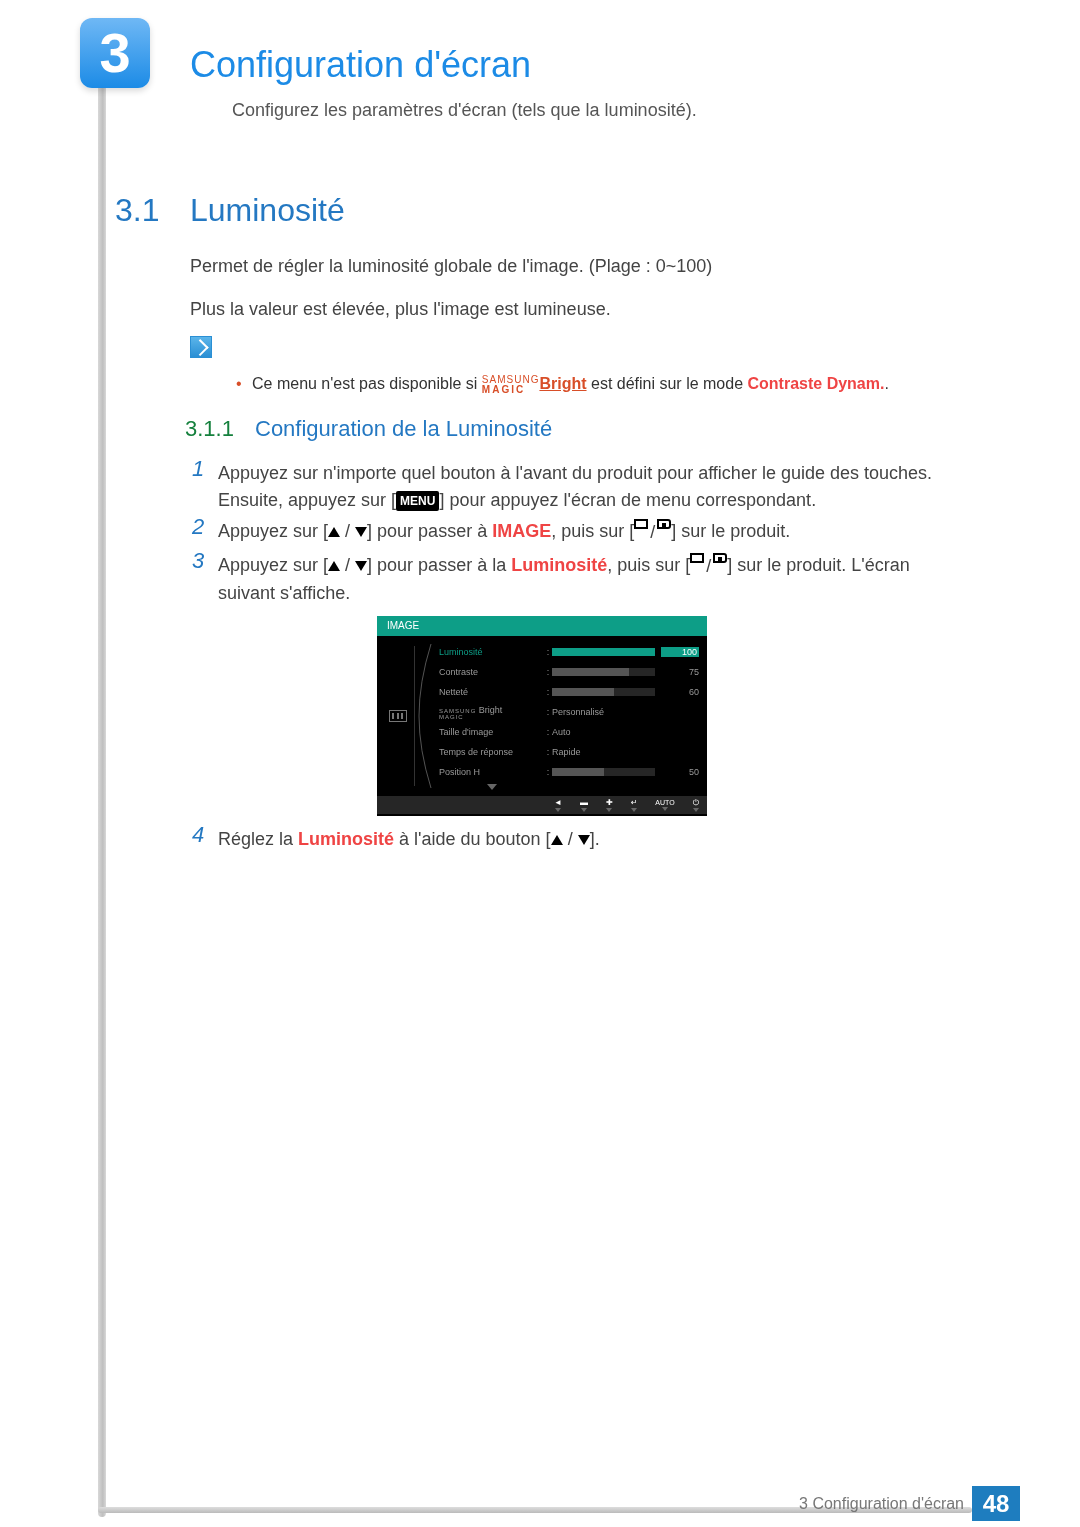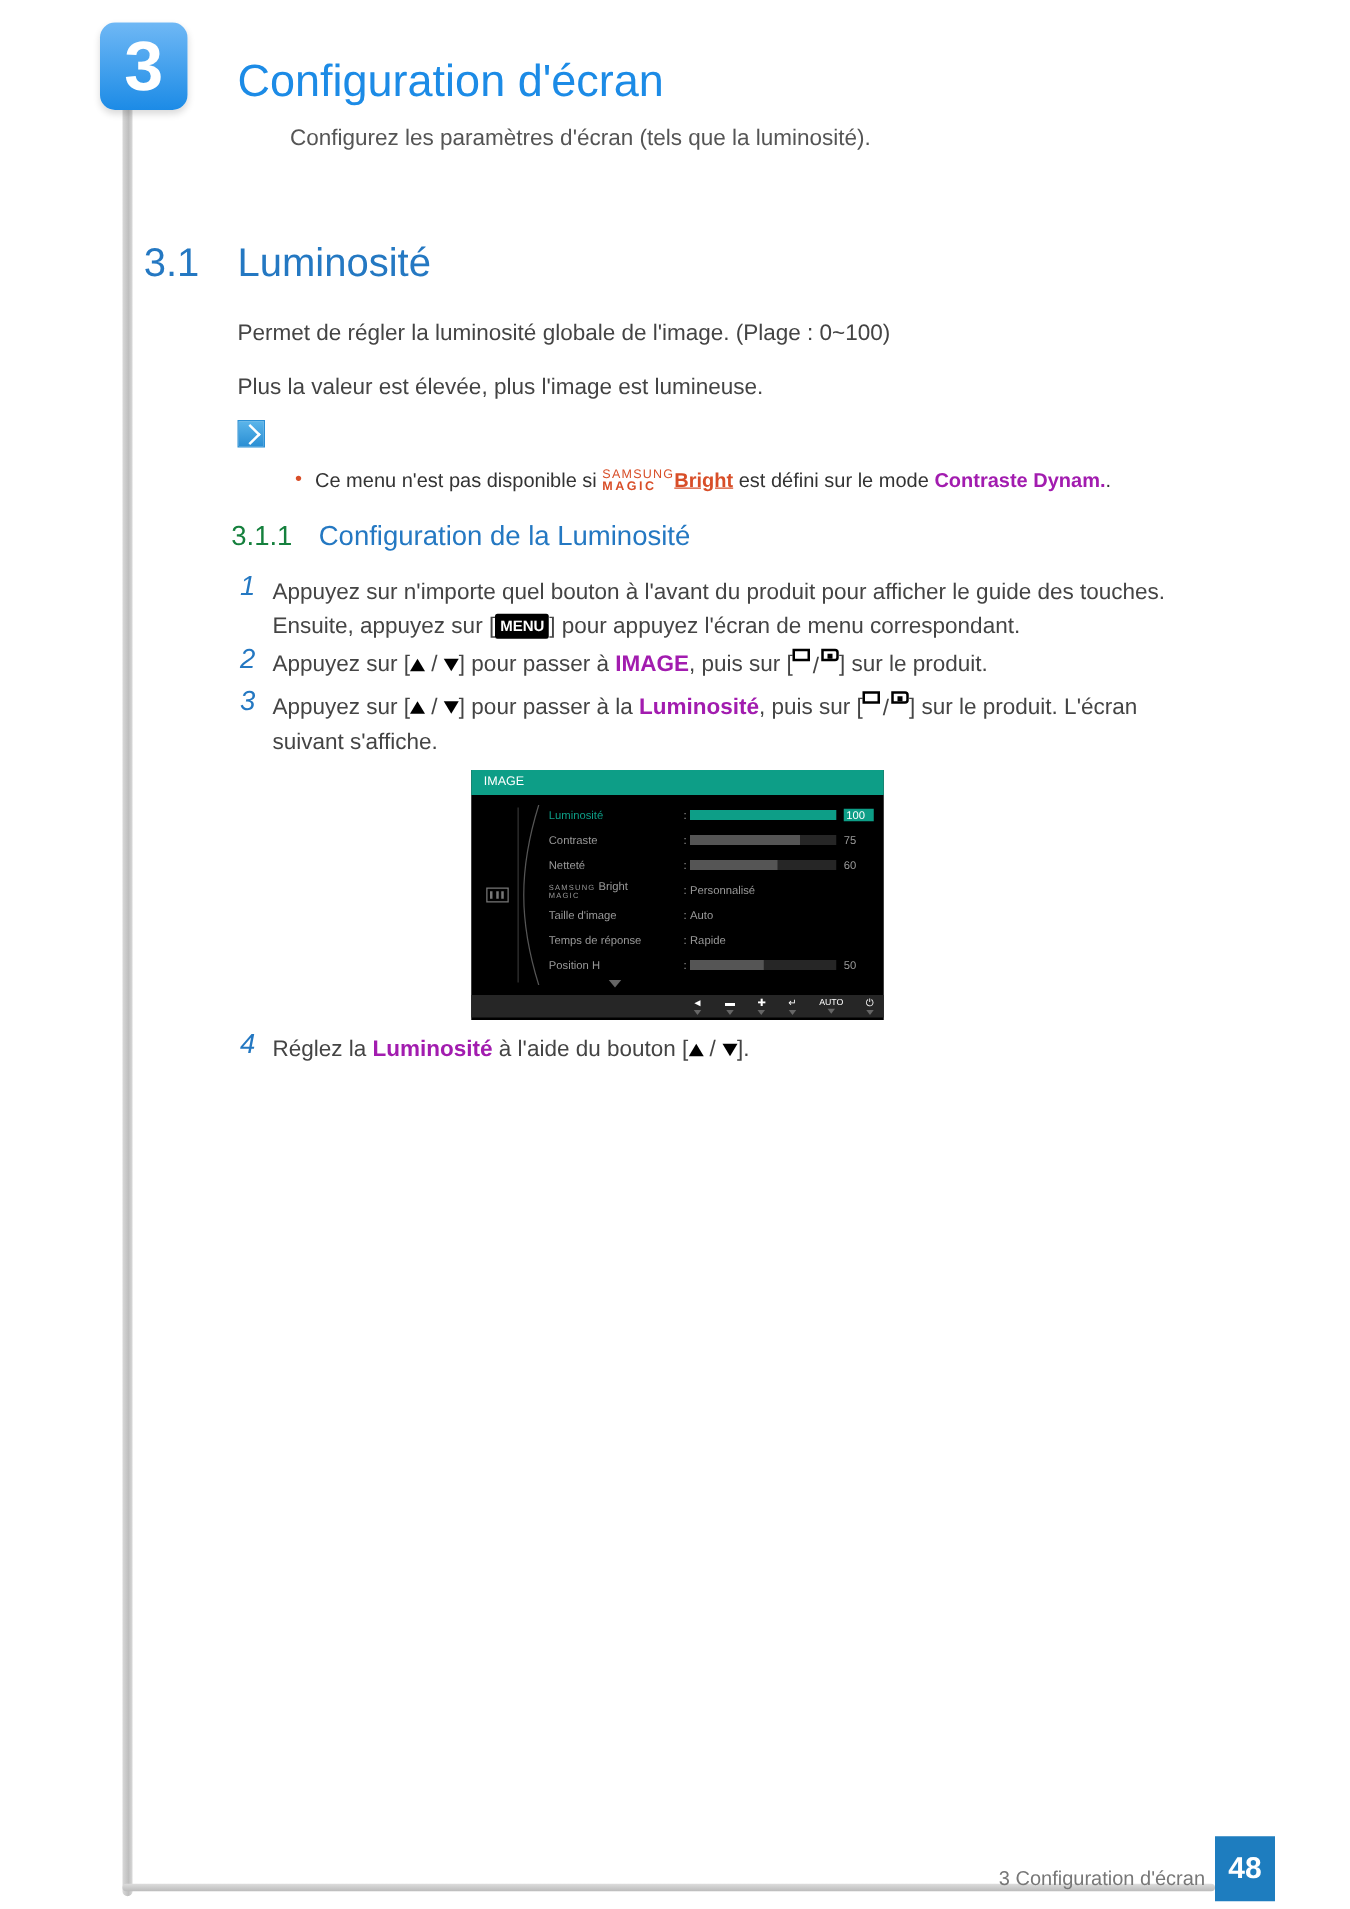--- a/index.html
+++ b/index.html
@@ -107,21 +107,21 @@
   .note-ul li::before {
     content: "•";
     color: #d84e28;
     position: absolute;
     left: 0;
   }
   .magic-brand { display: inline-flex; flex-direction: column; align-items: flex-start; font-size: 10px; line-height: 1; color: #d84e28; vertical-align: middle; }
   .magic-brand .t { letter-spacing: 1px; }
   .magic-brand .b { letter-spacing: 2px; font-weight: bold; }
   .link-u { color: #d84e28; text-decoration: underline; font-weight: bold; }
-  .bold-orange { color: #a21caf; font-weight: bold; }
+  .bold-orange { color: #ef4444; font-weight: bold; }
   .underline-b { text-decoration: underline; font-weight: bold; }
 
   .h2-num {
     position: absolute;
     left: 185px;
     font-size: 22px;
     color: #15803d;
   }
   .h2-title {
     position: absolute;
@@ -205,21 +205,21 @@
   .osd-curve svg { width: 100%; height: 100%; }
   .osd-rows { position: absolute; left: 62px; right: 8px; top: 6px; }
   .osd-row { display: flex; align-items: center; height: 20px; font-size: 9px; }
   .osd-row .label { width: 105px; }
   .osd-row .colon { width: 8px; text-align: center; }
   .osd-row .val { flex: 1; position: relative; display: flex; align-items: center; }
   .osd-row.hl .label { color: #0d9e87; }
   .osd-bar { height: 8px; background: #262626; flex: 1; margin-right: 6px; position: relative; }
   .osd-bar-fill { position: absolute; left:0; top:0; bottom:0; background: #555; }
   .osd-row.hl .osd-bar-fill { background: #0d9e87; }
-  .osd-num { width: 24px; font-size: 9px; }
+  .osd-num { width: 38px; text-align: right; font-size: 9px; }
   .osd-row.hl .osd-num { background: #0d9e87; color: #fff; padding: 0 2px; }
   .osd-magic { display:inline-flex; flex-direction:column; font-size:6px; line-height:1; color:#999; letter-spacing:1px; }
   .osd-arrow-down {
     position: absolute; left: 110px; bottom: 6px;
     width:0;height:0;border-left:5px solid transparent;border-right:5px solid transparent;border-top:6px solid #666;
   }
   .osd-footer {
     height: 18px;
     background: #262626;
     display: flex;
@@ -240,21 +240,21 @@
     height: 6px;
     right: 108px;
     background: linear-gradient(to bottom, #ddd, #bbb);
     border-radius: 3px;
   }
   .footer-pn {
     position: absolute;
     right: 60px;
     bottom: 6px;
     width: 48px;
-    height: 52px;
+    height: 35px;
     background: #1e7dbf;
     color: #fff;
     display: flex;
     align-items: center;
     justify-content: center;
     font-size: 24px;
     font-weight: bold;
   }
   .footer-label {
     position: absolute;

